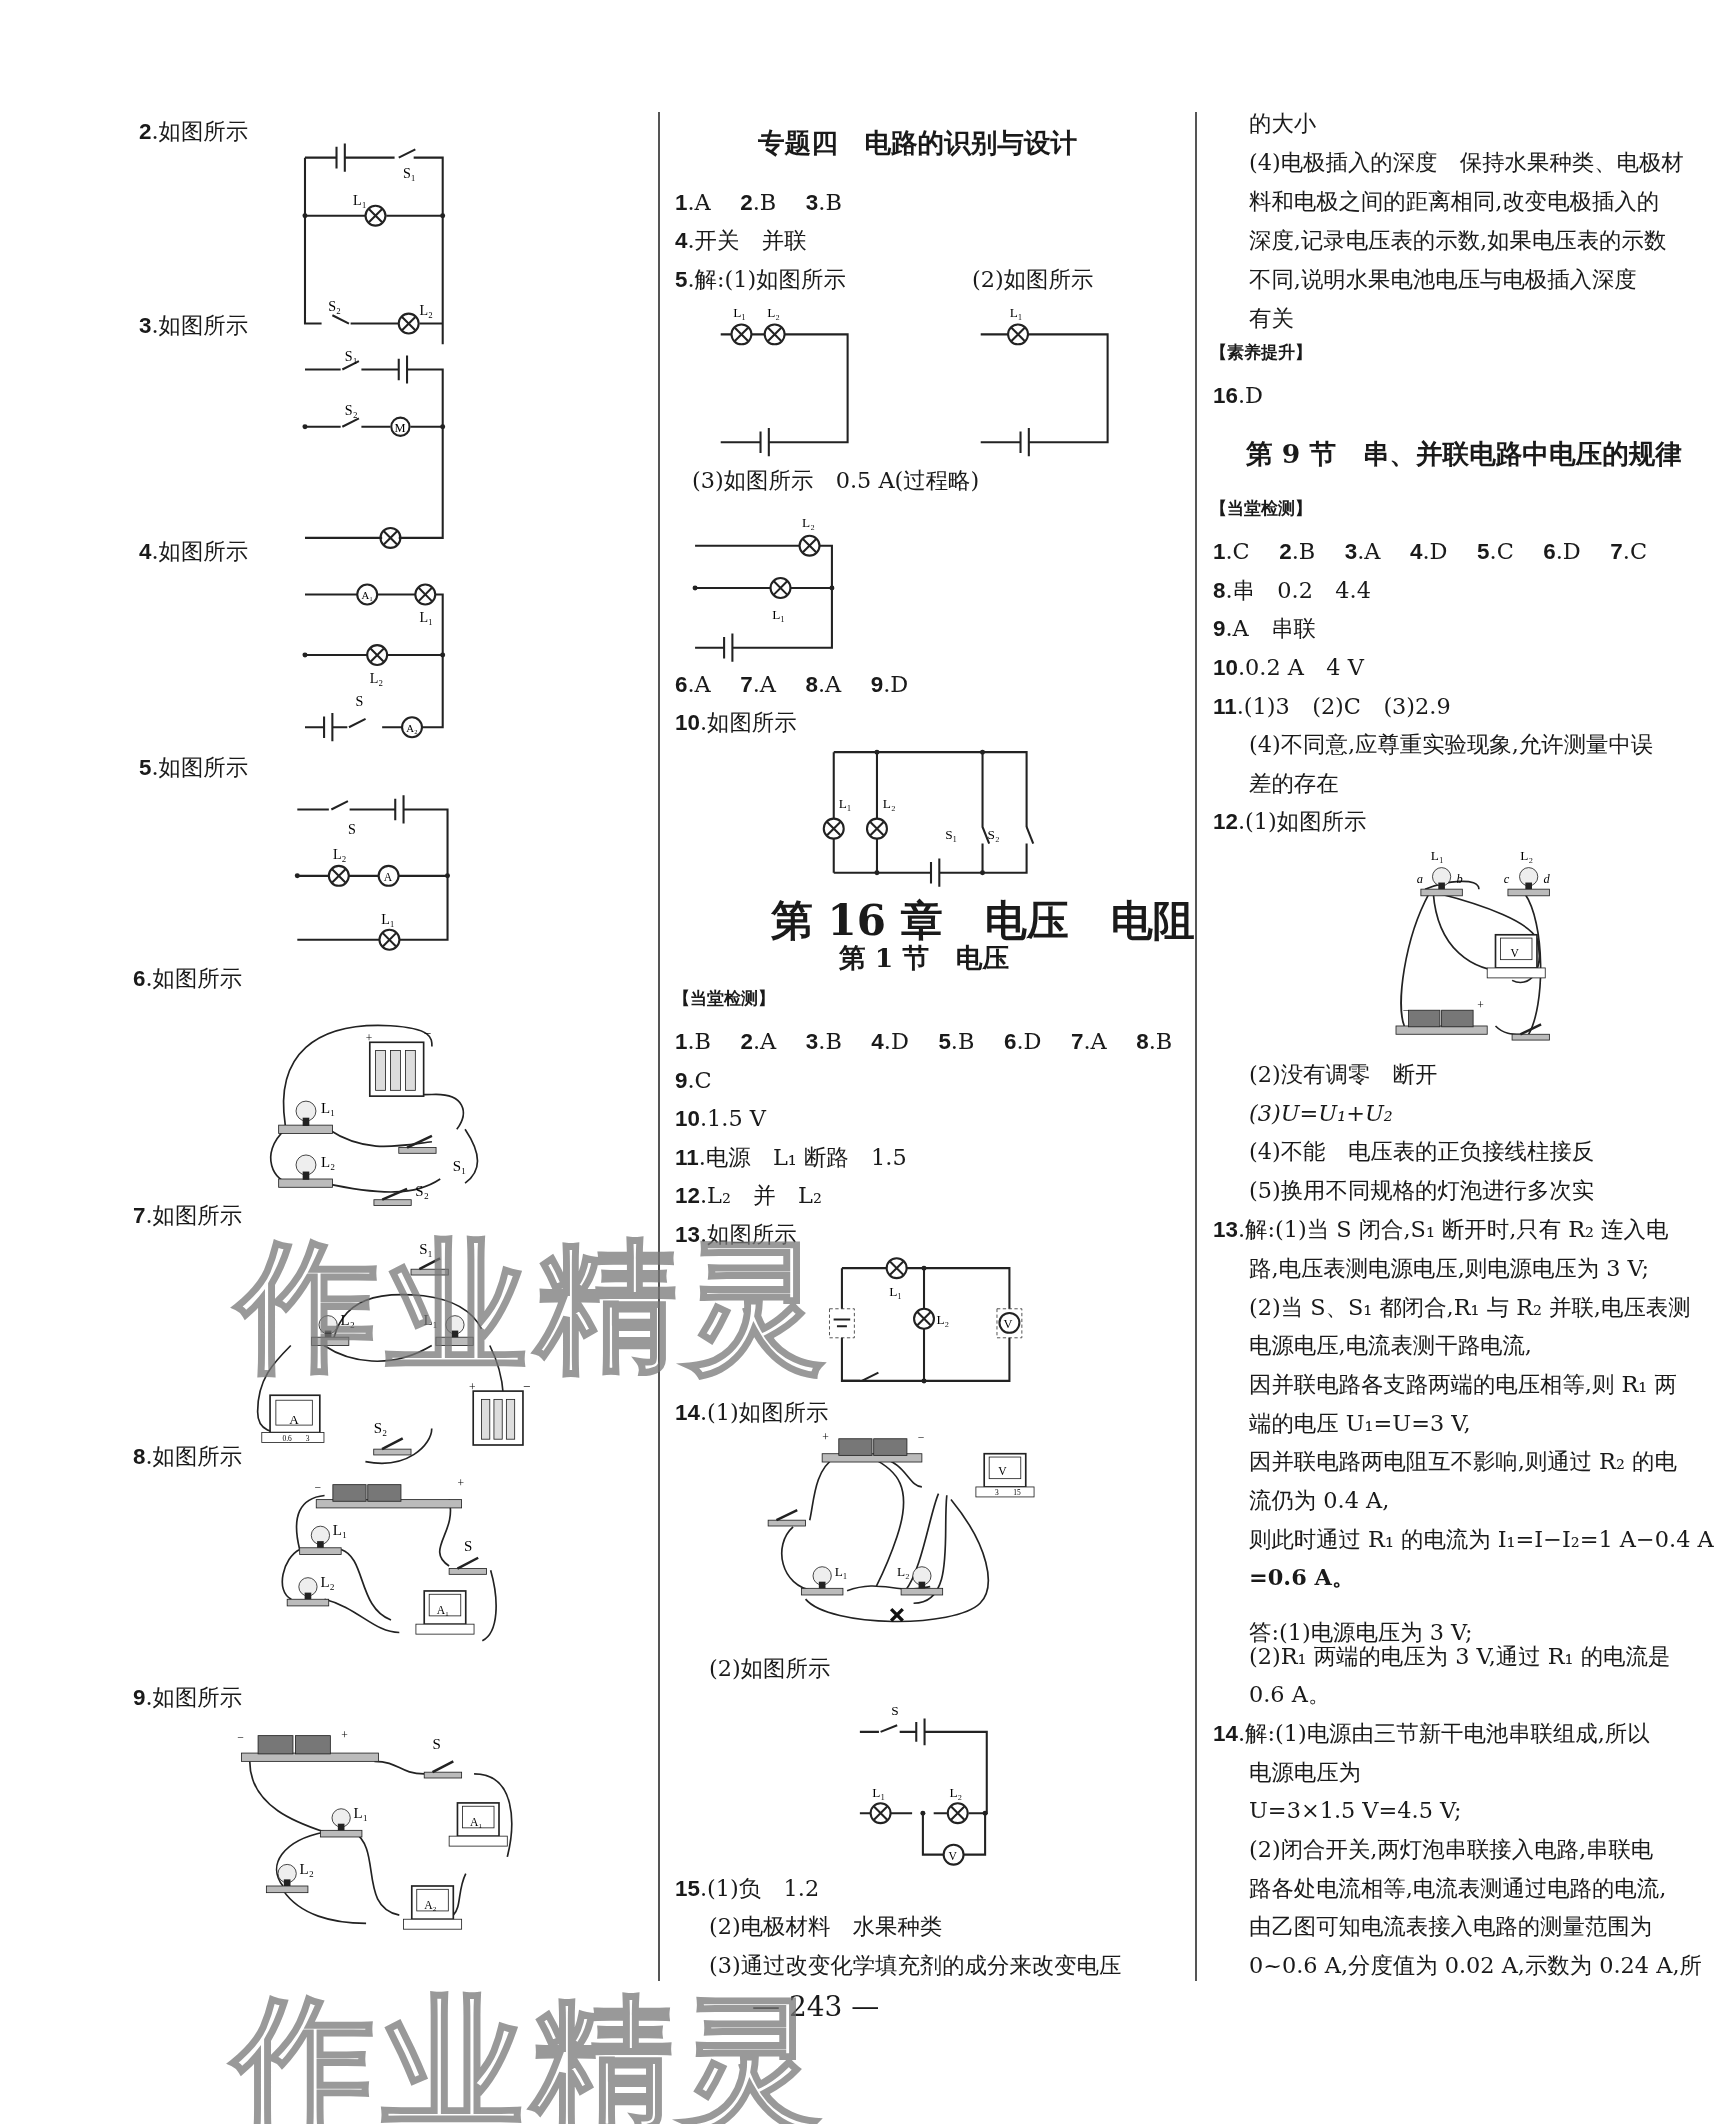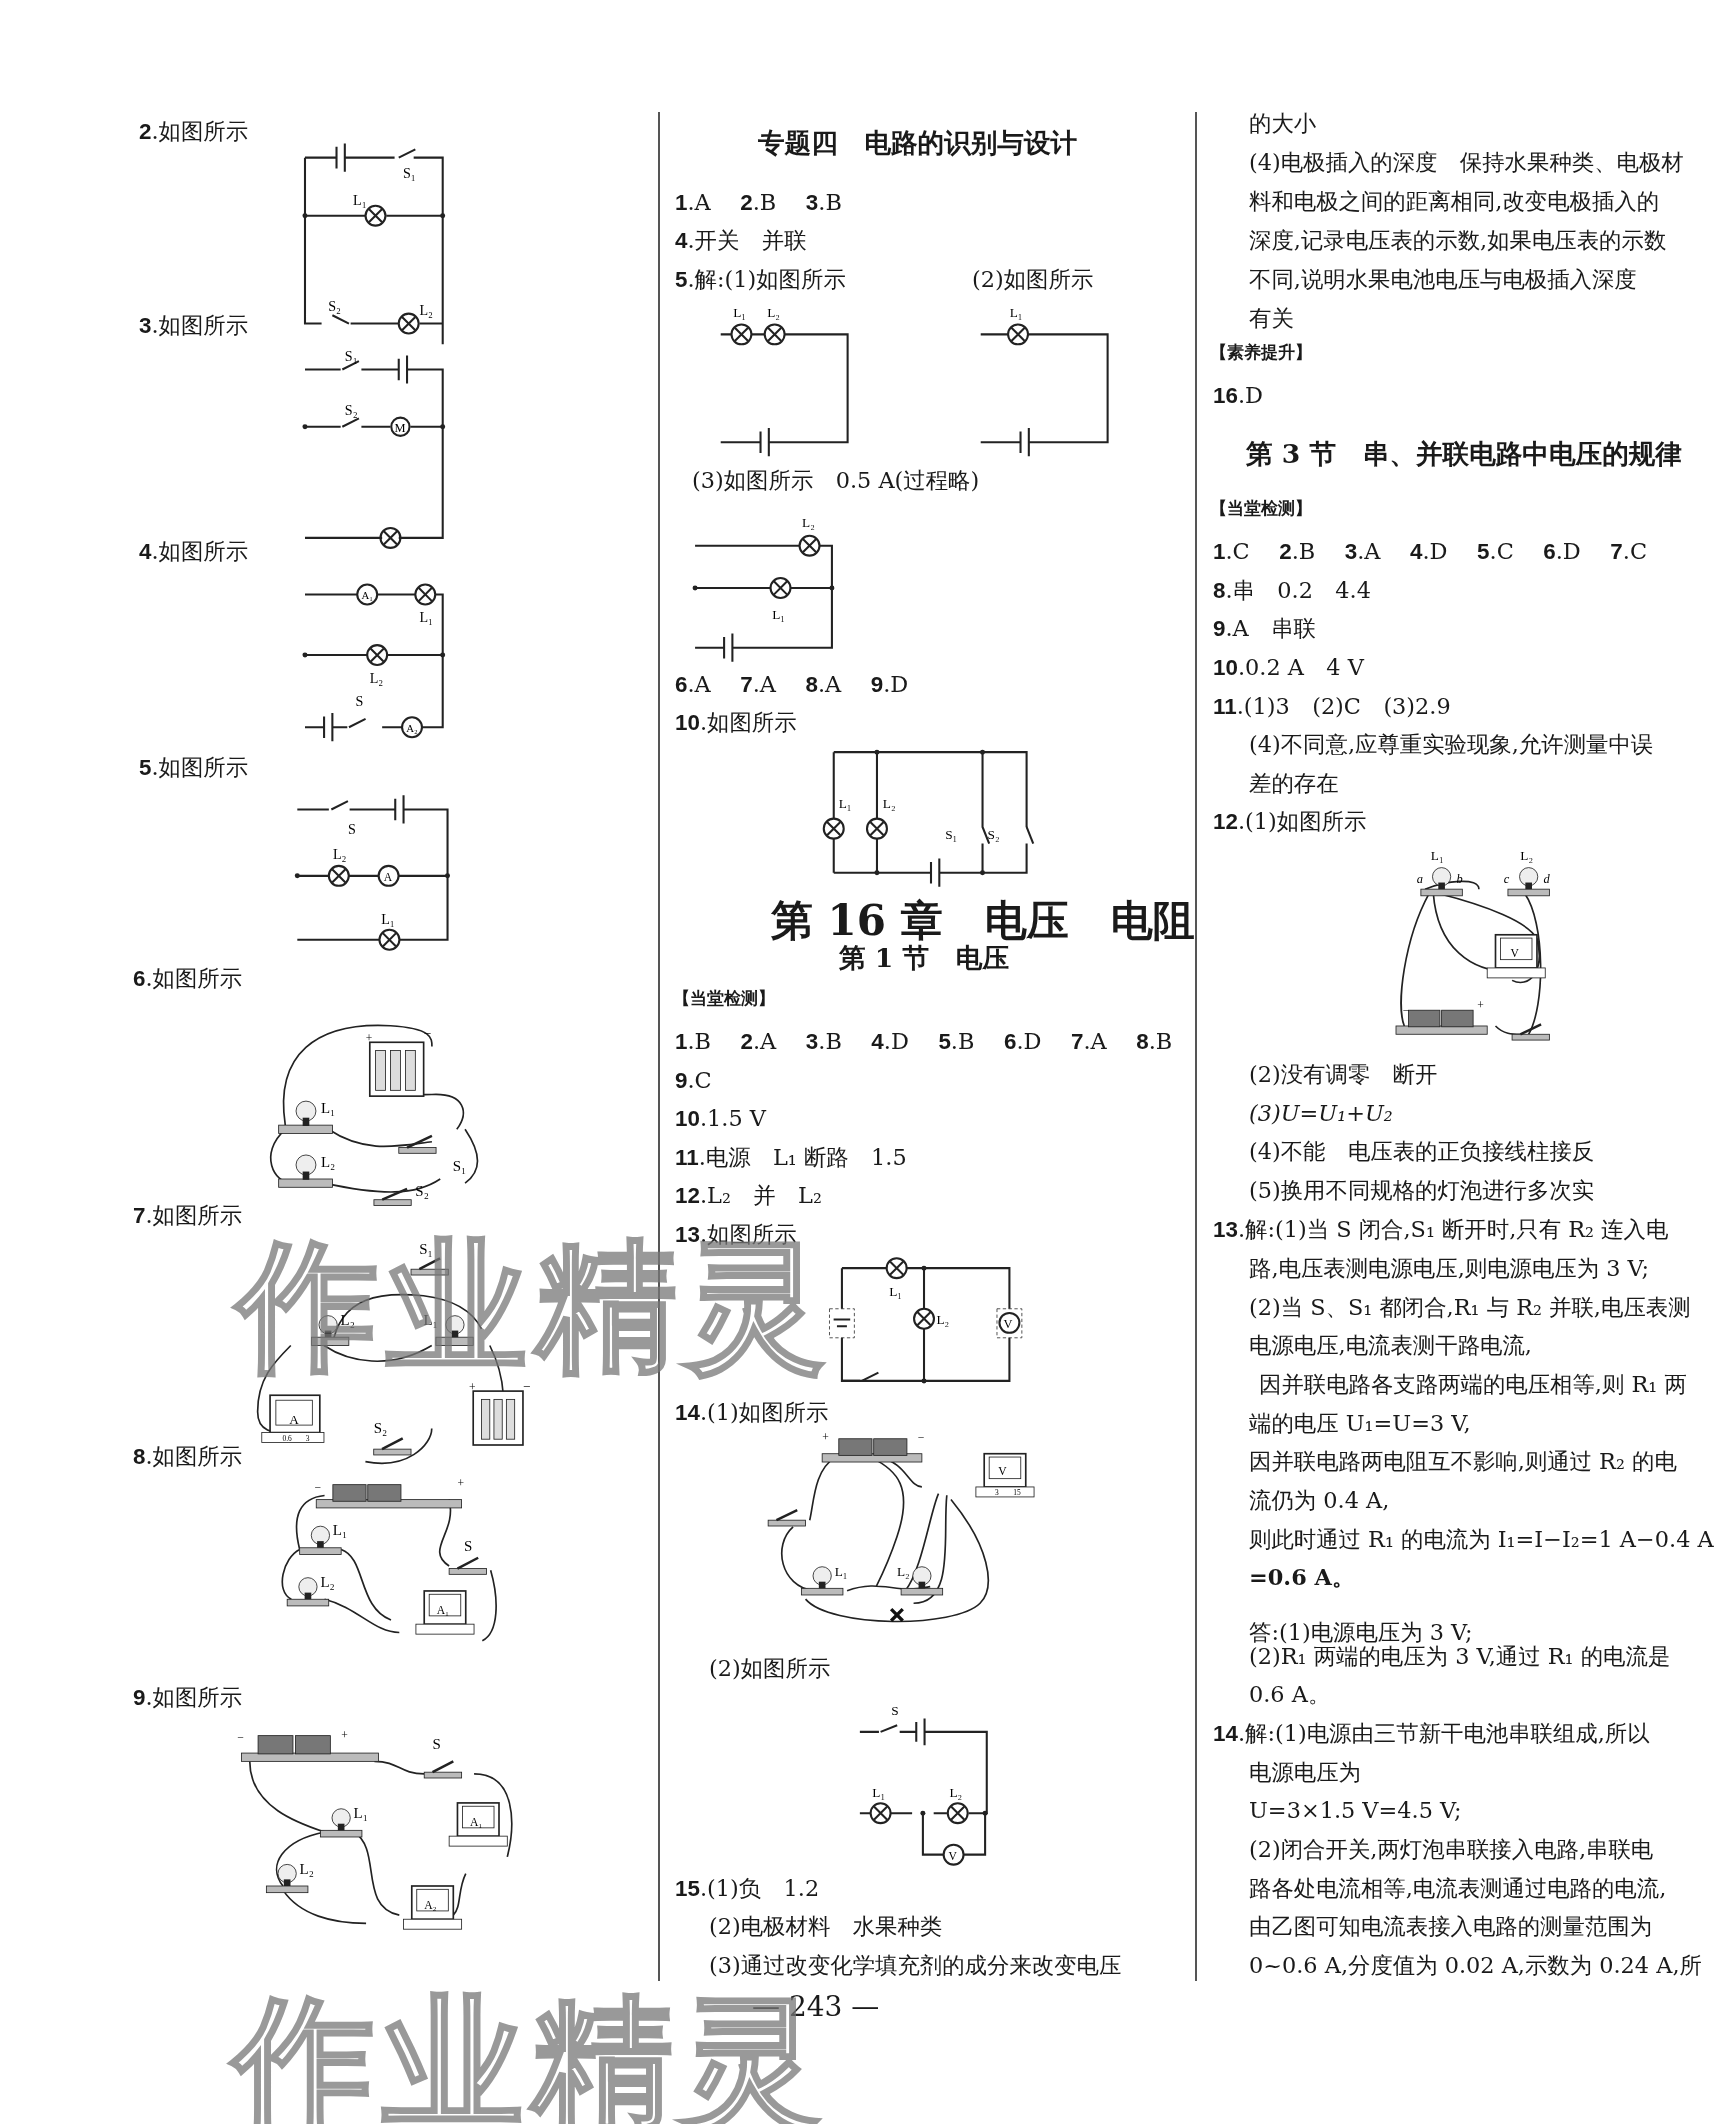--- a/index.html
+++ b/index.html
@@ -375,21 +375,21 @@
 
 <div>
   <div class="ln" style="left:1249px;top:104px;">的大小</div>
   <div class="ln" style="left:1249px;top:143px;">(4)电极插入的深度　保持水果种类、电极材</div>
   <div class="ln" style="left:1249px;top:182px;">料和电极之间的距离相同,改变电极插入的</div>
   <div class="ln" style="left:1249px;top:221px;">深度,记录电压表的示数,如果电压表的示数</div>
   <div class="ln" style="left:1249px;top:260px;">不同,说明水果电池电压与电极插入深度</div>
   <div class="ln" style="left:1249px;top:299px;">有关</div>
   <div class="tag" style="left:1210px;top:341px;">【素养提升】</div>
   <div class="ln" style="left:1213px;top:376px;"><span class="num">16</span><span>.D</span></div>
-  <div class="h-sec" style="left:1246px;top:436px;">第 3 节　串、并联电路中电压的规律</div>
+  <div class="h-sec" style="left:1246px;top:436px;">第 9 节　串、并联电路中电压的规律</div>
   <div class="tag" style="left:1210px;top:497px;">【当堂检测】</div>
 
   <div class="ln" style="left:1213px;top:532px;">
     <span class="num">1</span><span>.C</span>　
     <span class="num">2</span><span>.B</span>　
     <span class="num">3</span><span>.A</span>　
     <span class="num">4</span><span>.D</span>　
     <span class="num">5</span><span>.C</span>　
     <span class="num">6</span><span>.D</span>　
     <span class="num">7</span><span>.C</span>
@@ -431,21 +431,21 @@
 
   <div class="ln" style="left:1249px;top:1055px;">(2)没有调零　断开</div>
   <div class="ln" style="left:1249px;top:1094px;font-style:italic;">(3)U=U₁+U₂</div>
   <div class="ln" style="left:1249px;top:1132px;">(4)不能　电压表的正负接线柱接反</div>
   <div class="ln" style="left:1249px;top:1171px;">(5)换用不同规格的灯泡进行多次实</div>
 
   <div class="ln" style="left:1213px;top:1210px;"><span class="num">13</span><span>.解:(1)当 S 闭合,S₁ 断开时,只有 R₂ 连入电</span></div>
   <div class="ln" style="left:1249px;top:1249px;">路,电压表测电源电压,则电源电压为 3 V;</div>
   <div class="ln" style="left:1249px;top:1288px;">(2)当 S、S₁ 都闭合,R₁ 与 R₂ 并联,电压表测</div>
   <div class="ln" style="left:1249px;top:1326px;">电源电压,电流表测干路电流,</div>
-  <div class="ln" style="left:1249px;top:1365px;margin-left:10px;">因并联电路各支路两端的电压相等,则 R₁ 两</div>
+  <div class="ln" style="left:1249px;top:1365px;">因并联电路各支路两端的电压相等,则 R₁ 两</div>
   <div class="ln" style="left:1249px;top:1404px;">端的电压 U₁=U=3 V,</div>
   <div class="ln" style="left:1249px;top:1442px;">因并联电路两电阻互不影响,则通过 R₂ 的电</div>
   <div class="ln" style="left:1249px;top:1481px;">流仍为 0.4 A,</div>
   <div class="ln" style="left:1249px;top:1520px;">则此时通过 R₁ 的电流为 I₁=I−I₂=1 A−0.4 A</div>
   <div class="ln" style="left:1249px;top:1558px;font-weight:bold;">=0.6 A。</div>
   <div class="ln" style="left:1249px;top:1597px;margin-top:16px;">答:(1)电源电压为 3 V;</div>
   <div class="ln" style="left:1249px;top:1637px;">(2)R₁ 两端的电压为 3 V,通过 R₁ 的电流是</div>
   <div class="ln" style="left:1249px;top:1675px;">0.6 A。</div>
 
   <div class="ln" style="left:1213px;top:1714px;"><span class="num">14</span><span>.解:(1)电源由三节新干电池串联组成,所以</span></div>

